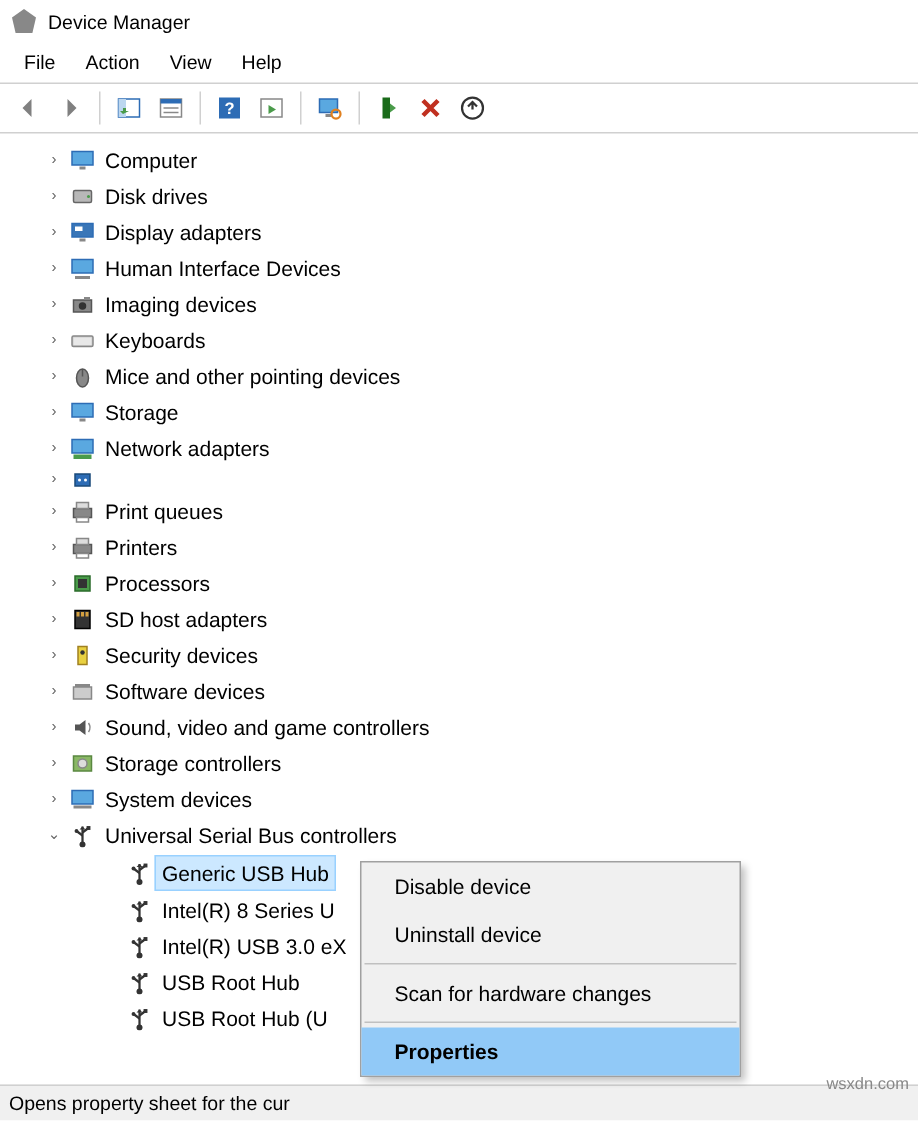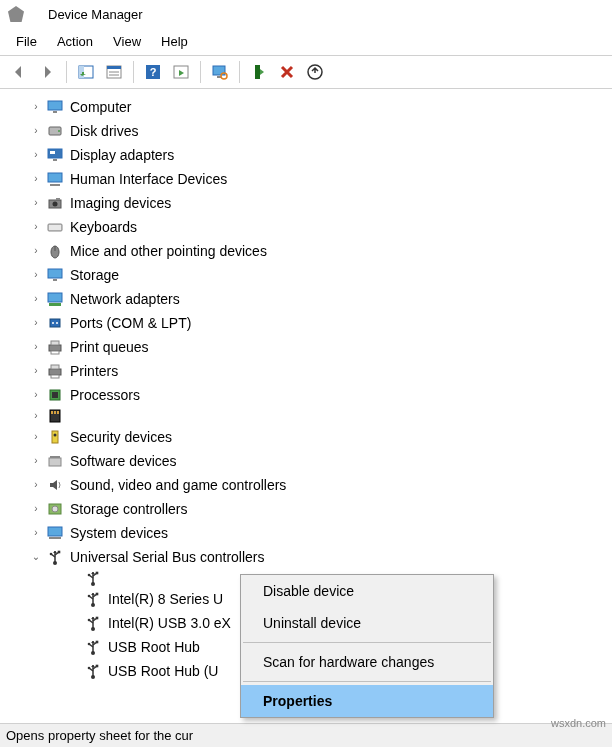--- a/index.html
+++ b/index.html
@@ -1,17 +1,17 @@
 <!DOCTYPE html>
 <html><head>
   <meta charset="utf-8">
   <style>
     * { box-sizing: border-box; margin: 0; padding: 0; }
     body { font-family: "Segoe UI", Tahoma, sans-serif; font-size: 13px; background: #fff; width: 612px; height: 747px; overflow: hidden; position: relative; }
-    .titlebar { display: flex; align-items: center; padding: 6px 8px; gap: 24px; }
+    .titlebar { display: flex; align-items: center; padding: 6px 8px; gap: 8px; }
     .titlebar .app-icon { width: 16px; height: 16px; background: #888; clip-path: polygon(50% 0, 100% 35%, 85% 100%, 15% 100%, 0 35%); position: relative; }
     .titlebar .title { font-size: 13px; }
     .menubar { display: flex; gap: 0; padding: 2px 6px; border-bottom: 1px solid #d0d0d0; }
     .menubar .menu-item { padding: 4px 10px; font-size: 13px; cursor: default; }
     .toolbar { display: flex; align-items: center; padding: 3px 6px; gap: 2px; border-bottom: 1px solid #d0d0d0; }
     .tb-btn { width: 26px; height: 26px; display: flex; align-items: center; justify-content: center; cursor: default; }
     .tb-sep { width: 1px; height: 22px; background: #d0d0d0; margin: 0 4px; }
     .nav-arrow { fill: #808080; }
     .tree-area { padding: 6px 0 0 6px; overflow-y: auto; height: calc(100% - 110px); }
     .tree-node { display: flex; align-items: center; padding: 1px 0; font-size: 14px; line-height: 22px; white-space: nowrap; }
@@ -210,21 +210,20 @@
     </div>
     <div class="tree-node tree-indent-1">
       <span class="chevron">›</span>
       <span class="node-icon">
         <svg width="16" height="16">
           <rect x="3" y="4" width="10" height="8" fill="#2d6cb5" stroke="#1a4a7a"></rect>
           <circle cx="6" cy="8" r="1" fill="#fff"></circle>
           <circle cx="10" cy="8" r="1" fill="#fff"></circle>
         </svg>
       </span>
-      <span class="node-label">Ports (COM &amp; LPT)</span>
     </div>
     <div class="tree-node tree-indent-1">
       <span class="chevron">›</span>
       <span class="node-icon">
         <svg width="16" height="16">
           <rect x="2" y="6" width="12" height="6" fill="#888" stroke="#555"></rect>
           <rect x="4" y="2" width="8" height="4" fill="#ddd" stroke="#888"></rect>
           <rect x="4" y="12" width="8" height="3" fill="#fff" stroke="#888"></rect>
         </svg>
       </span>
@@ -254,20 +253,21 @@
     <div class="tree-node tree-indent-1">
       <span class="chevron">›</span>
       <span class="node-icon">
         <svg width="16" height="16">
           <rect x="3" y="2" width="10" height="12" fill="#333" stroke="#000"></rect>
           <rect x="4" y="3" width="2" height="3" fill="#d4a040"></rect>
           <rect x="7" y="3" width="2" height="3" fill="#d4a040"></rect>
           <rect x="10" y="3" width="2" height="3" fill="#d4a040"></rect>
         </svg>
       </span>
+      <span class="node-label">SD host adapters</span>
     </div>
     <div class="tree-node tree-indent-1">
       <span class="chevron">›</span>
       <span class="node-icon">
         <svg width="16" height="16">
           <rect x="5" y="2" width="6" height="12" fill="#e8d040" stroke="#a08020"></rect>
           <circle cx="8" cy="6" r="1.5" fill="#333"></circle>
         </svg>
       </span>
       <span class="node-label">Security devices</span>
@@ -331,20 +331,21 @@
       <span class="node-icon">
         <svg width="16" height="16">
           <circle cx="8" cy="14" r="2" fill="#333"></circle>
           <line x1="8" y1="2" x2="8" y2="14" stroke="#333" stroke-width="1.5"></line>
           <path d="M8 8 L4 5 M8 6 L12 3" stroke="#333" stroke-width="1.5" fill="none"></path>
           <circle cx="4" cy="5" r="1.3" fill="#333"></circle>
           <rect x="10.7" y="1.7" width="2.6" height="2.6" fill="#333"></rect>
           <path d="M6 4 L8 2 L10 4" fill="#333"></path>
         </svg>
       </span>
+      <span class="node-label">Generic USB Hub</span>
     </div>
     <div class="tree-node tree-indent-2">
       <span class="chevron none"></span>
       <span class="node-icon">
         <svg width="16" height="16">
           <circle cx="8" cy="14" r="2" fill="#333"></circle>
           <line x1="8" y1="2" x2="8" y2="14" stroke="#333" stroke-width="1.5"></line>
           <path d="M8 8 L4 5 M8 6 L12 3" stroke="#333" stroke-width="1.5" fill="none"></path>
           <circle cx="4" cy="5" r="1.3" fill="#333"></circle>
           <rect x="10.7" y="1.7" width="2.6" height="2.6" fill="#333"></rect>

